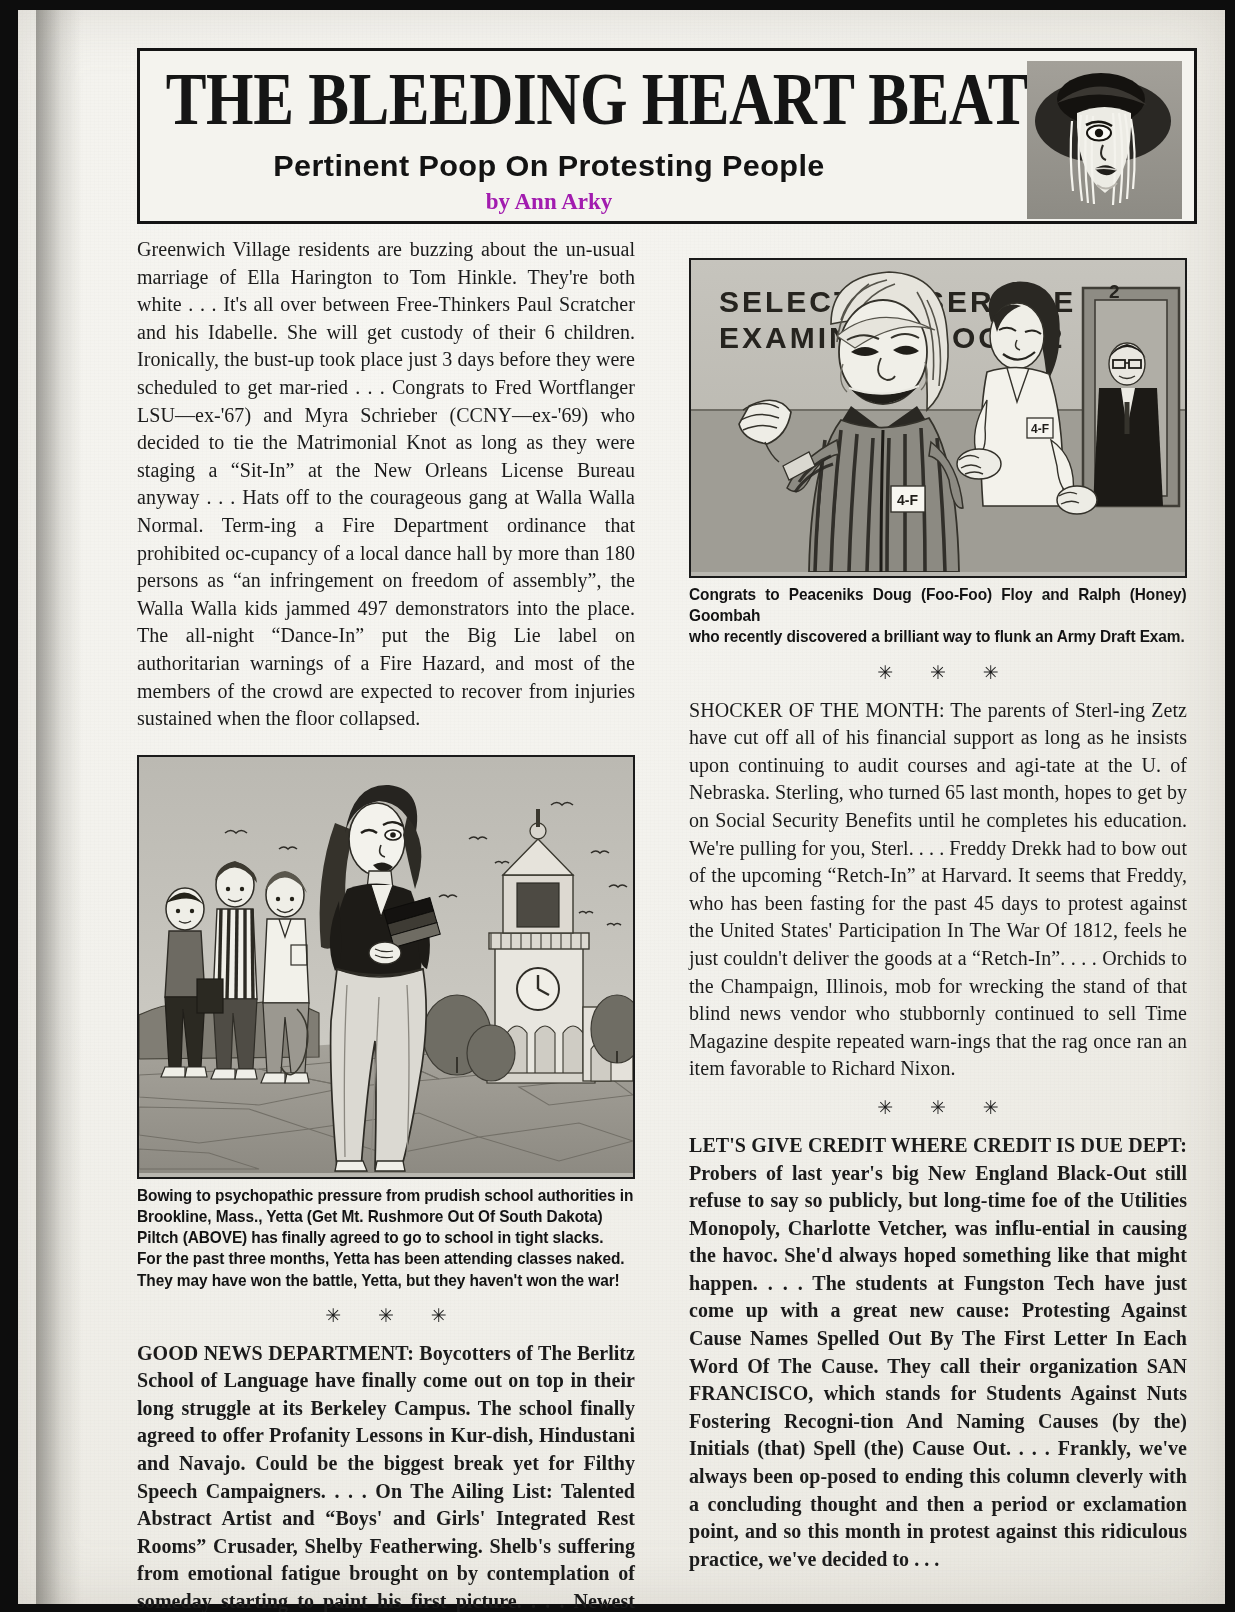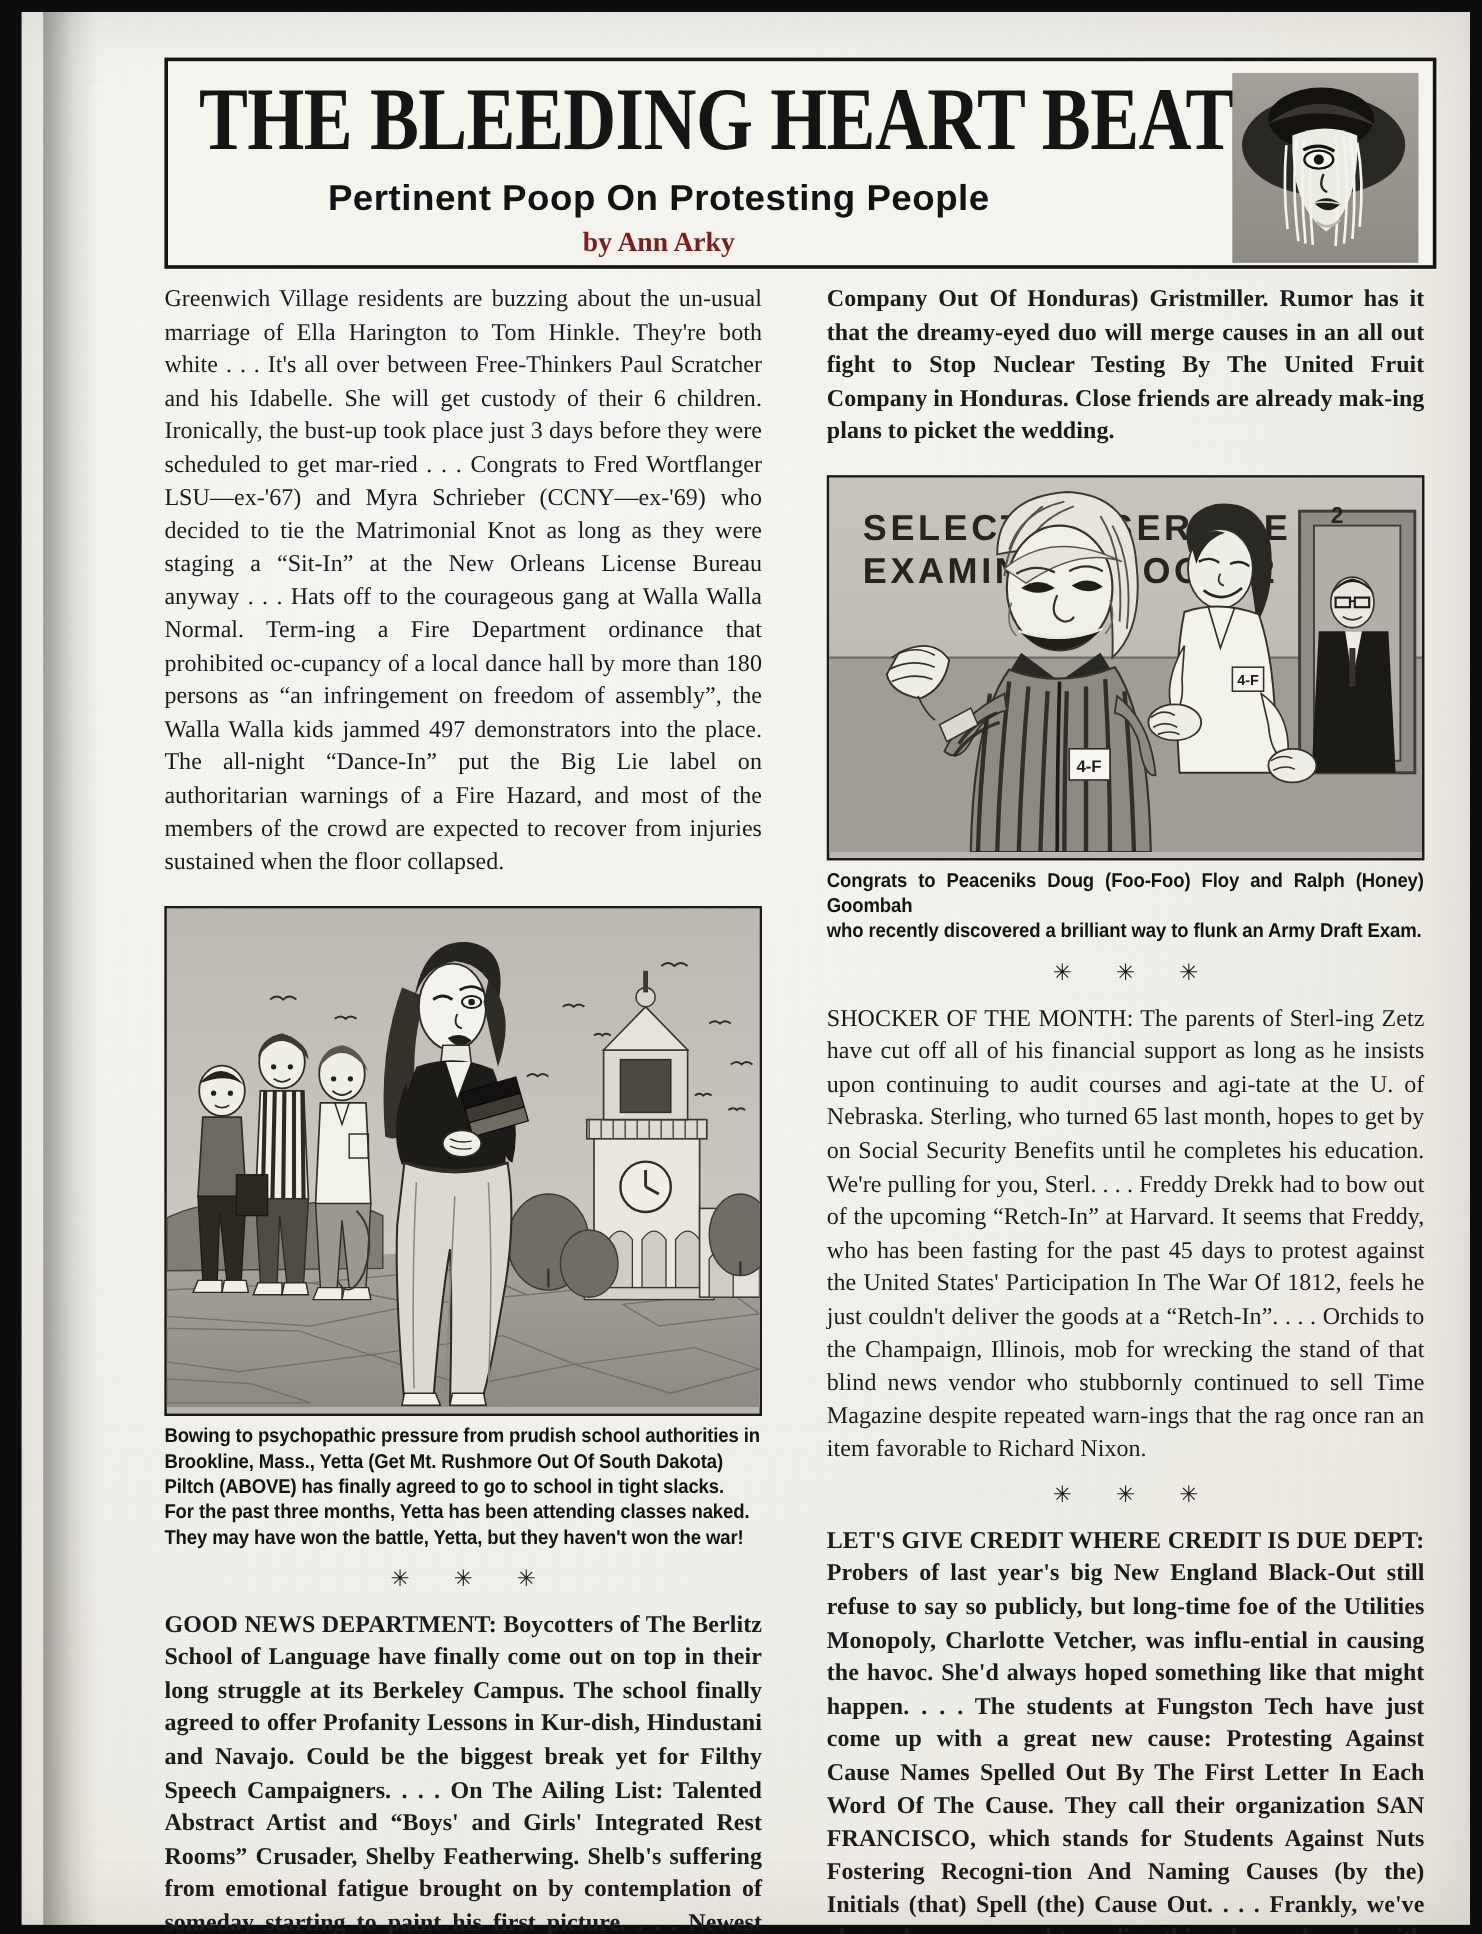--- a/index.html
+++ b/index.html
@@ -104,21 +104,21 @@
   }
   .mh-by {
     position: absolute;
     left: 8px;
     top: 134px;
     width: 790px;
     text-align: center;
     font-family: "Liberation Serif", serif;
     font-weight: 700;
     font-size: 23px;
-    color: #7f1d1d;
+    color: #a21caf;
   }
   .mh-portrait {
     position: absolute;
     right: 6px;
     top: 6px;
     width: 155px;
     height: 158px;
     overflow: hidden;
     background: #8e8c85;
   }
@@ -449,21 +449,20 @@
           </figure>
 
           <div class="stars">✳ ✳ ✳</div>
 
           <p class="body bold">GOOD NEWS DEPARTMENT: Boycotters of The Berlitz School of Language have finally come out on top in their long struggle at its Berkeley Campus. The school finally agreed to offer Profanity Lessons in Kur-dish, Hindustani and Navajo. Could be the biggest break yet for Filthy Speech Campaigners. . . . On The Ailing List: Talented Abstract Artist and “Boys' and Girls' Integrated Rest Rooms” Crusader, Shelby Featherwing. Shelb's suffering from emotional fatigue brought on by contemplation of someday starting to paint his first picture. . . . Newest hand-holding two-some at Oklahoma Western: Cliff (Stop Nuclear Test-ing) Brashwick and Rhoda (Get The United Fruit</p>
 
         </div>
 
         <div class="col col-right">
 
-          <p class="body bold">Company Out Of Honduras) Gristmiller. Rumor has it that the dreamy-eyed duo will merge causes in an all out fight to Stop Nuclear Testing By The United Fruit Company in Honduras. Close friends are already mak-ing plans to picket the wedding.</p>
 
           <div class="sp22"></div>
 
           <figure class="figure">
             <div class="fig-img">
               <svg width="494" height="312" viewBox="0 0 494 312">
                 <defs>
                   <linearGradient id="wall" x1="0" y1="0" x2="0" y2="1">
                     <stop offset="0%" stop-color="#c6c4bd"></stop>
                     <stop offset="100%" stop-color="#b4b2aa"></stop>

